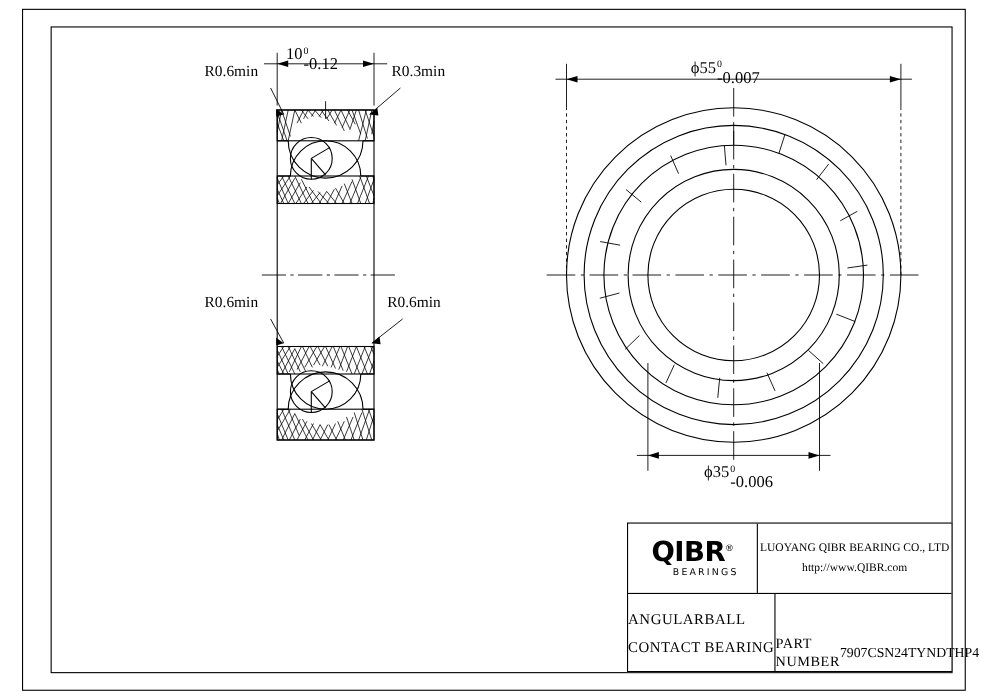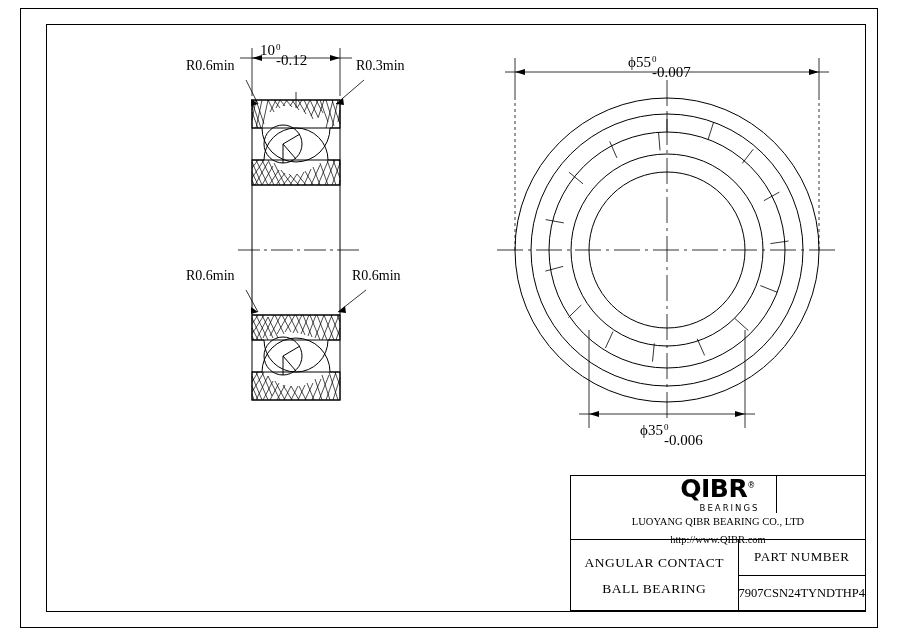--- a/index.html
+++ b/index.html
@@ -85,21 +85,20 @@
   }
   .tb-top {
     position: absolute;
     left: 0; top: 0;
     width: 100%;
     height: 64px;
     box-sizing: border-box;
     border-bottom: 1px solid #000;
     display: flex;
     align-items: center;
-    flex-direction: column;
   }
   .tb-logo-cell {
     width: 118px;
     height: 100%;
     box-sizing: border-box;
     border-right: 1px solid #000;
     display: flex;
     flex-direction: column;
     align-items: center;
     justify-content: center;
@@ -142,32 +141,31 @@
     width: 100%;
     height: 71px;
     display: flex;
   }
   .tb-type {
     width: 172px;
     height: 100%;
     box-sizing: border-box;
     border-right: 1px solid #000;
     display: flex;
-    flex-direction: column;
     align-items: center;
     justify-content: center;
     font-size: 13.5px;
     line-height: 1.9;
     letter-spacing: 0.5px;
   }
   .tb-part {
     flex: 1;
     height: 100%;
     display: flex;
-    flex-direction: column;
+    align-items: flex-end;
   }
   .tb-part-hdr {
     height: 50%;
     box-sizing: border-box;
     border-bottom: 1px solid #000;
     display: flex;
     align-items: center;
     justify-content: center;
     font-size: 13px;
     letter-spacing: 0.5px;

